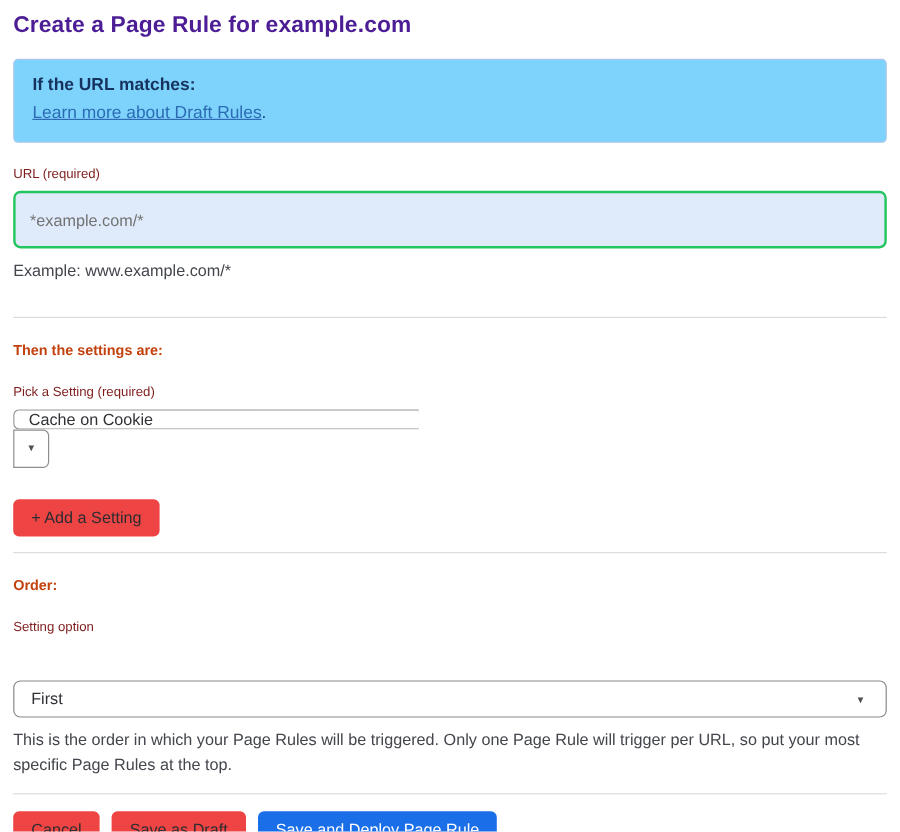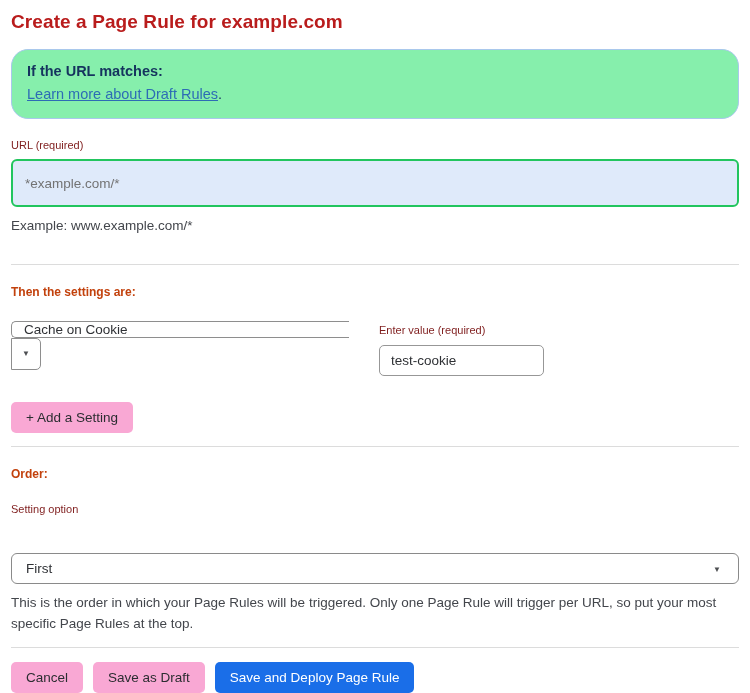--- a/index.html
+++ b/index.html
@@ -8,30 +8,30 @@
     width: 750px;
     height: 693px;
     font-family: "Liberation Sans", sans-serif;
     color: #36393f;
     padding: 0 11px;
     overflow: hidden;
   }
   .page-title {
     font-size: 19px;
     font-weight: 700;
-    color: #b91c1c;
+    color: #4c1d95;
     padding-top: 11px;
     margin-bottom: 16px;
     letter-spacing: 0.1px;
   }
   
   .info-box {
-    background: #86efac;
+    background: #7dd3fc;
     border: 1px solid #a9c8ec;
-    border-radius: 17px;
+    border-radius: 4px;
     padding: 10px 15px 12px 15px;
     font-size: 14.5px;
     line-height: 23px;
     color: #15335e;
     margin-bottom: 20px;
   }
   .info-box .info-heading { font-weight: 700; }
   .info-box a {
     color: #2d6cb5;
     text-decoration: underline;
@@ -127,21 +127,21 @@
     justify-content: center;
     height: 31px;
     padding: 0 15px;
     border: none;
     border-radius: 5px;
     font-family: "Liberation Sans", sans-serif;
     font-size: 13.5px;
     cursor: pointer;
     white-space: nowrap;
   }
-  .btn-gray { background: #f9a8d4; color: #2b2d31; }
+  .btn-gray { background: #ef4444; color: #2b2d31; }
   .btn-primary { background: #1a6ee8; color: #ffffff; }
   .add-setting-wrap { margin-bottom: 13px; }
   
   .order-label { margin-top: 19px; }
   .order-select {
     position: relative;
     width: 100%;
     height: 31px;
     border: 1px solid #8a8a8a;
     border-radius: 6px;
@@ -172,31 +172,28 @@
 <div class="field-label">URL (required)</div>
 <input class="url-input" type="text" value="*example.com/*" style="">
 <div class="helper-text url-example">Example: www.example.com/*</div>
 
 <hr class="divider">
 
 <h2 class="section-heading">Then the settings are:</h2>
 
 <div class="settings-row">
   <div class="setting-col">
+    <div class="field-label">Pick a Setting (required)</div>
     <div class="select-combo">
       <div class="select-combo-main">Cache on Cookie</div>
       <div class="select-combo-arrow">
         <span class="caret">▼</span>
       </div>
     </div>
   </div>
-  <div class="value-col">
-    <div class="field-label">Enter value (required)</div>
-    <input class="text-input" type="text" value="test-cookie" style="">
-  </div>
 </div>
 
 <div class="add-setting-wrap">
   <button class="btn btn-gray">+ Add a Setting</button>
 </div>
 
 <hr class="divider">
 
 <h2 class="section-heading">Order:</h2>
 

